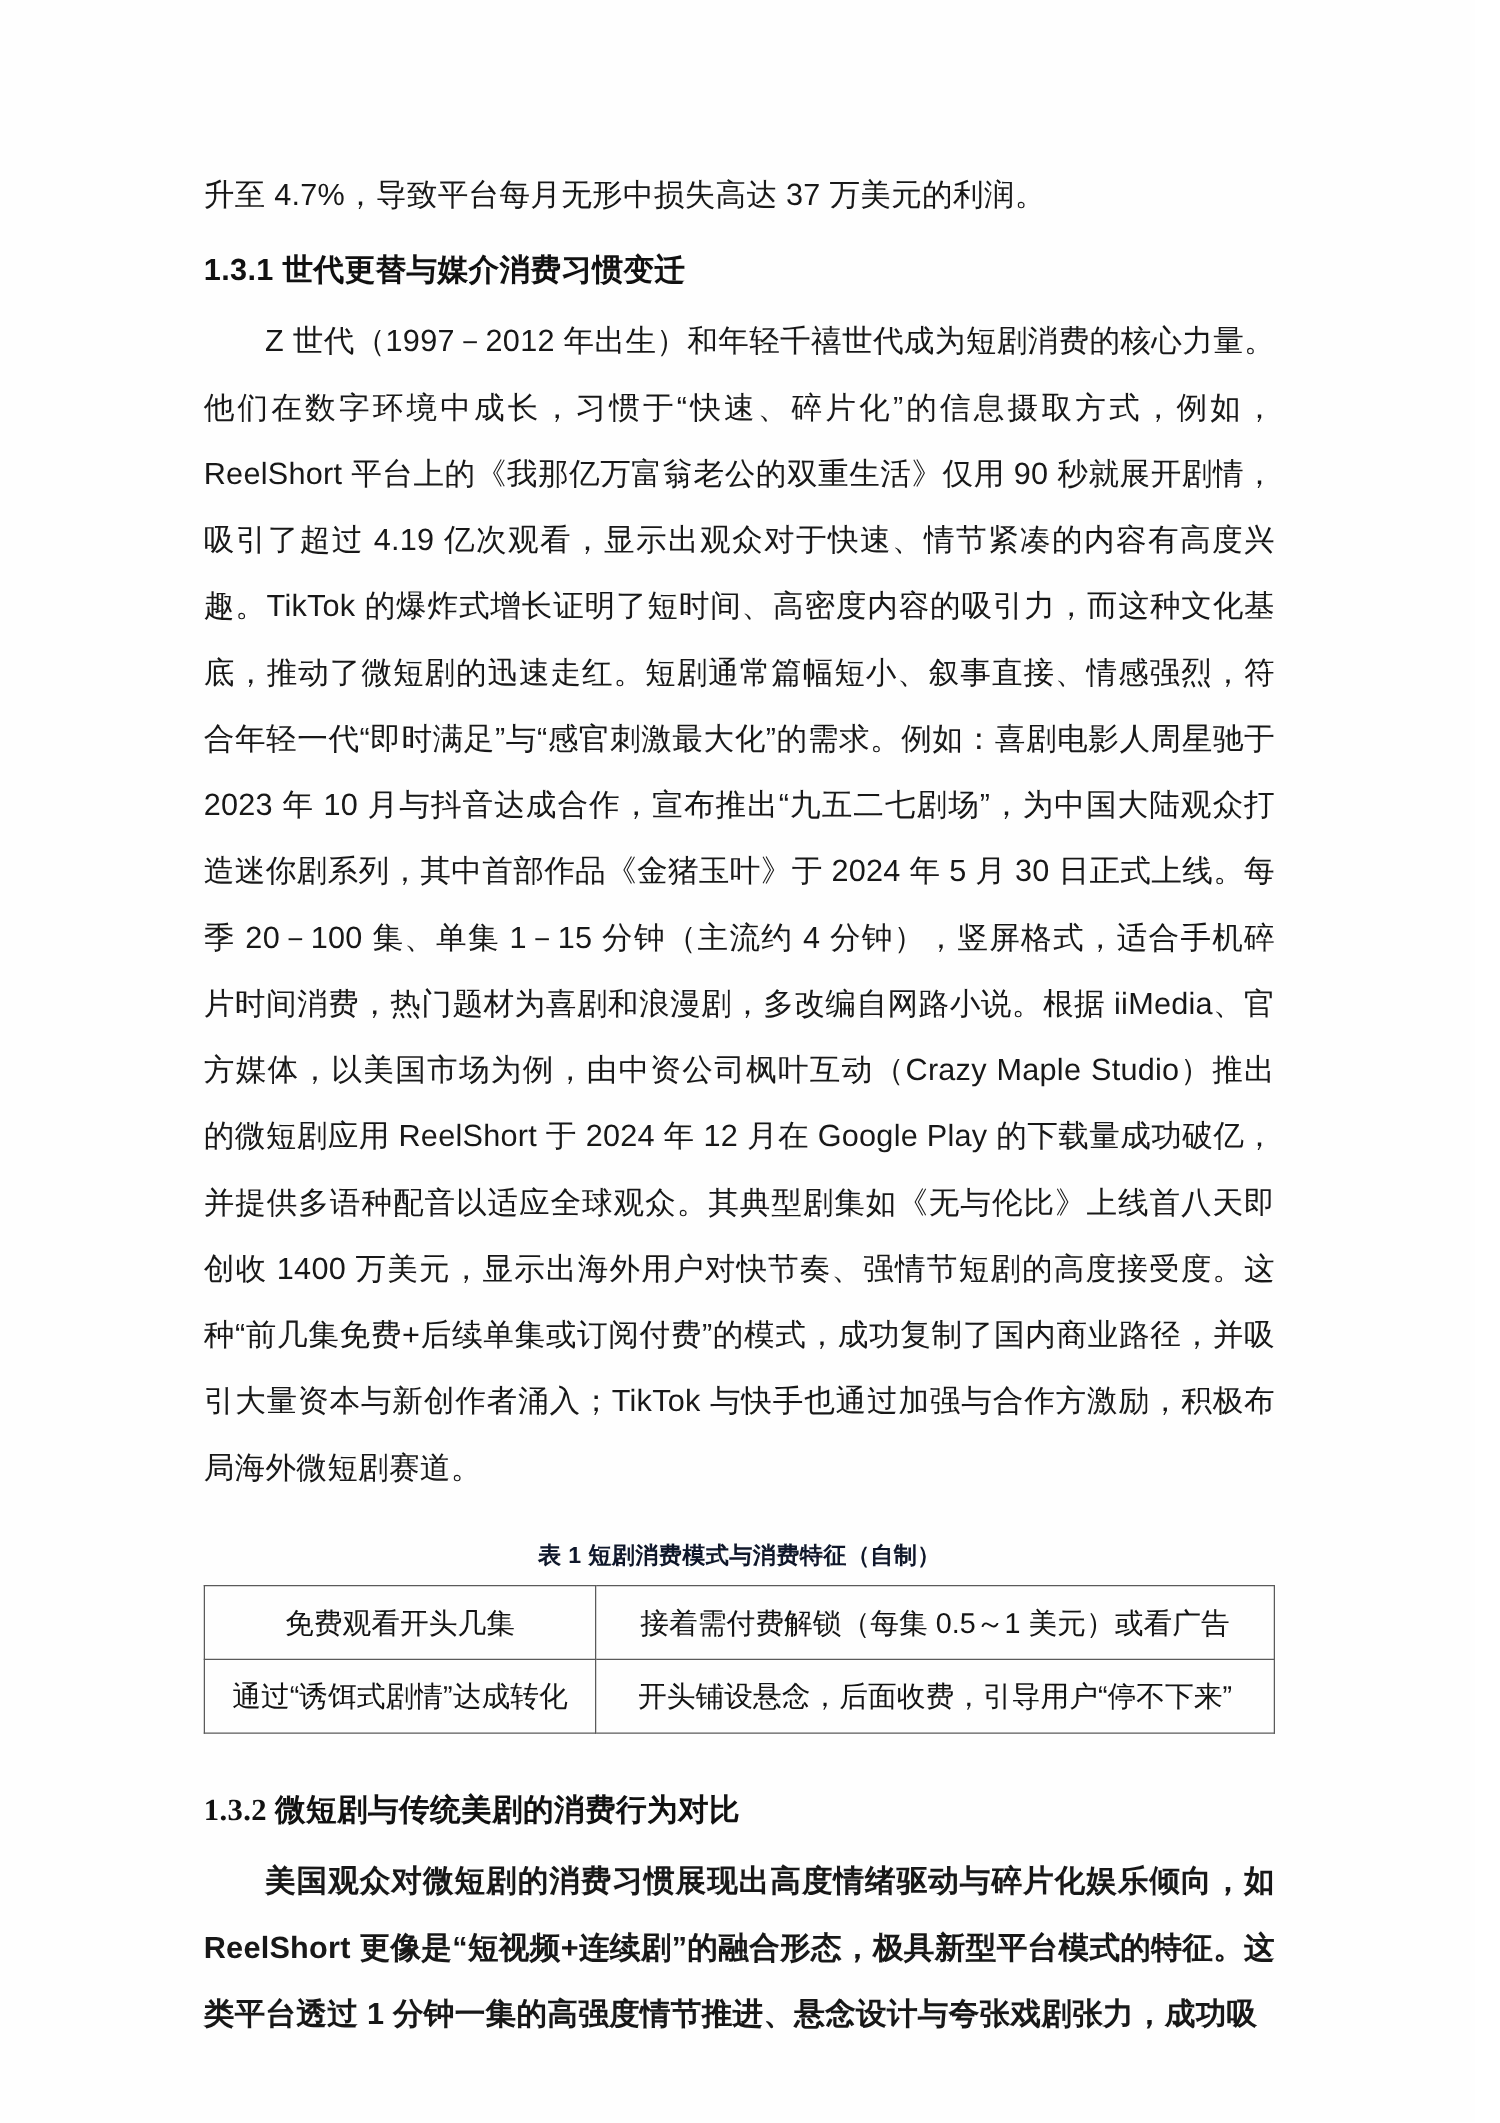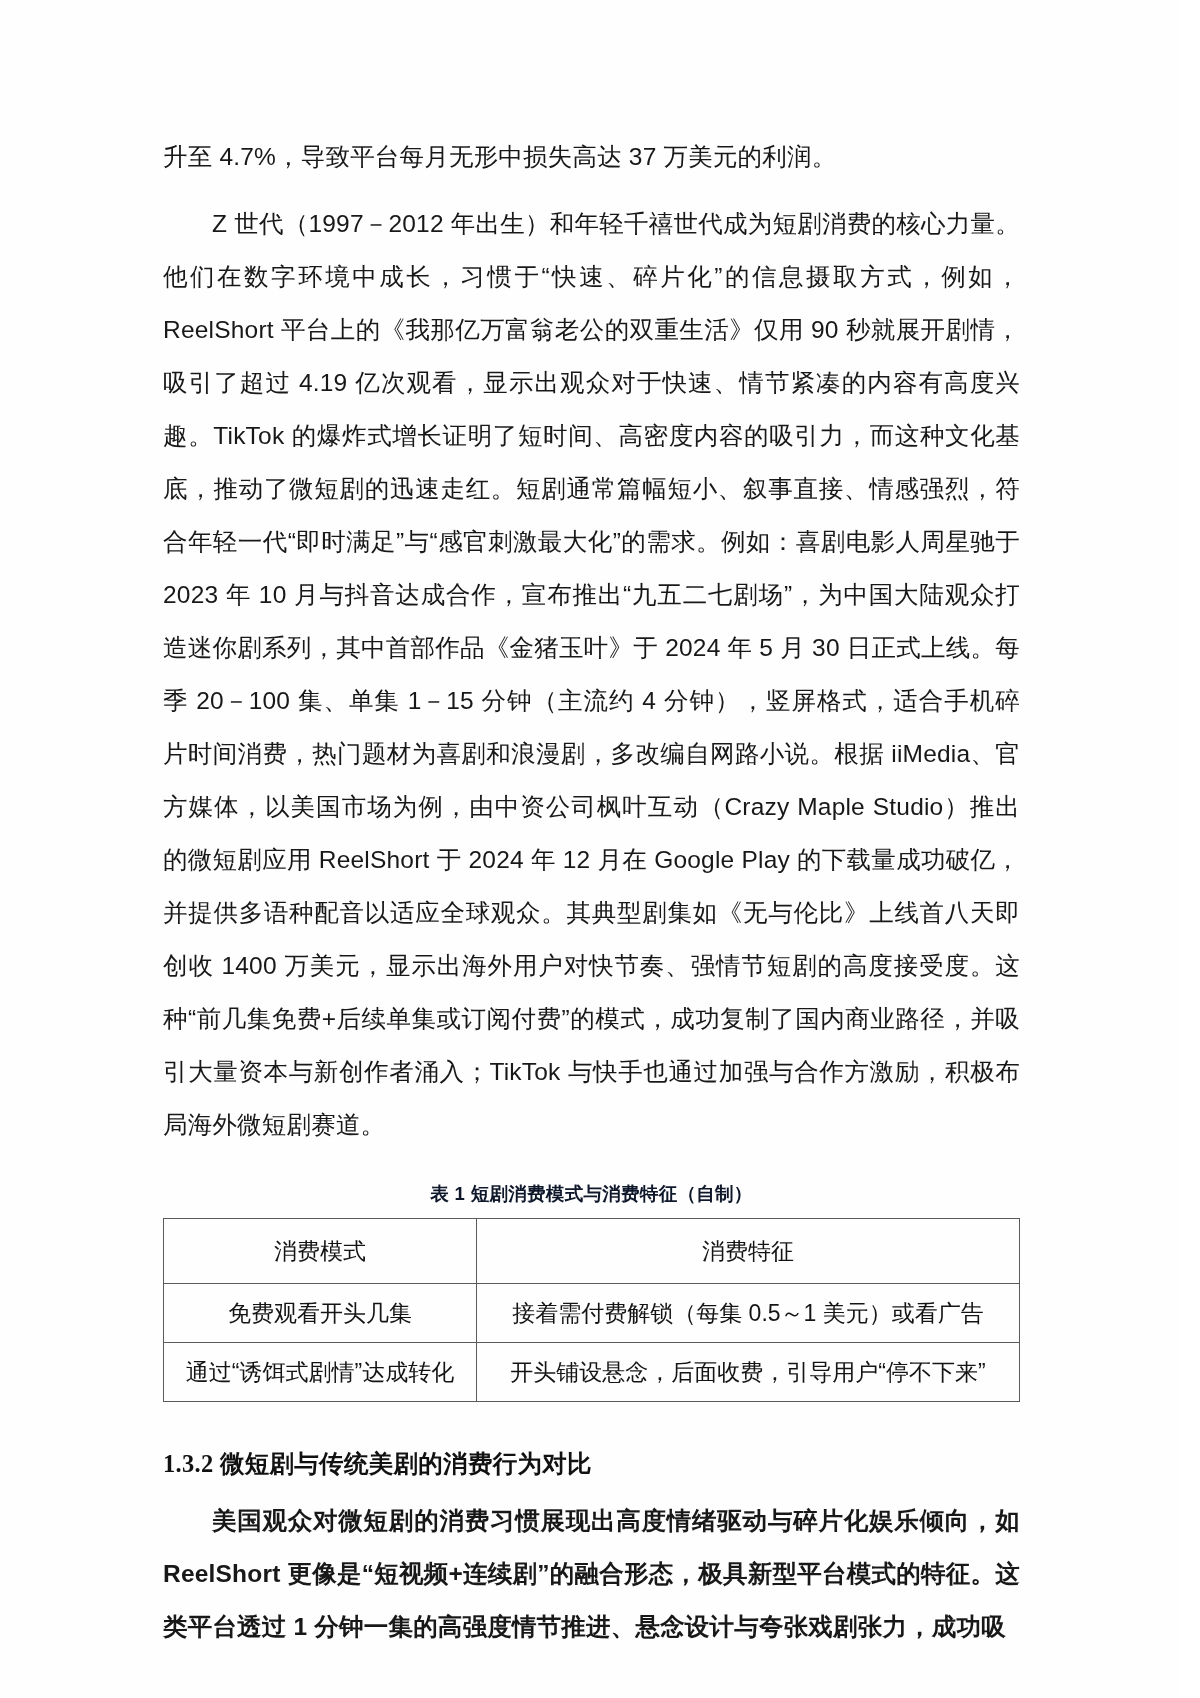--- a/index.html
+++ b/index.html
@@ -96,31 +96,28 @@
   }
 </style>
 </head>
 <body>
 
 <div class="page">
 
   <p class="para top-line">升至 4.7%，导致平台每月无形中损失高达 37 万美元的利润。</p>
 
 
+  <h3 class="h3">1.3.1 世代更替与媒介消费习惯变迁</h3>
 
   <p class="para indent body-block">Z 世代（1997－2012 年出生）和年轻千禧世代成为短剧消费的核心力量。他们在数字环境中成长，习惯于“快速、碎片化”的信息摄取方式，例如，ReelShort 平台上的《我那亿万富翁老公的双重生活》仅用 90 秒就展开剧情，吸引了超过 4.19 亿次观看，显示出观众对于快速、情节紧凑的内容有高度兴趣。TikTok 的爆炸式增长证明了短时间、高密度内容的吸引力，而这种文化基底，推动了微短剧的迅速走红。短剧通常篇幅短小、叙事直接、情感强烈，符合年轻一代“即时满足”与“感官刺激最大化”的需求。例如：喜剧电影人周星驰于 2023 年 10 月与抖音达成合作，宣布推出“九五二七剧场”，为中国大陆观众打造迷你剧系列，其中首部作品《金猪玉叶》于 2024 年 5 月 30 日正式上线。每季 20－100 集、单集 1－15 分钟（主流约 4 分钟），竖屏格式，适合手机碎片时间消费，热门题材为喜剧和浪漫剧，多改编自网路小说。根据 iiMedia、官方媒体，以美国市场为例，由中资公司枫叶互动（Crazy Maple Studio）推出的微短剧应用 ReelShort 于 2024 年 12 月在 Google Play 的下载量成功破亿，并提供多语种配音以适应全球观众。其典型剧集如《无与伦比》上线首八天即创收 1400 万美元，显示出海外用户对快节奏、强情节短剧的高度接受度。这种“前几集免费+后续单集或订阅付费”的模式，成功复制了国内商业路径，并吸引大量资本与新创作者涌入；TikTok 与快手也通过加强与合作方激励，积极布局海外微短剧赛道。</p>
 
   <div class="table-caption">表 1  短剧消费模式与消费特征（自制）</div>
 
   <table class="data-table">
     <tbody>
-      <tr class="header-row">
-        <td class="col-mode">消费模式</td>
-        <td>消费特征</td>
-      </tr>
       <tr>
         <td class="col-mode">免费观看开头几集</td>
         <td>接着需付费解锁（每集 0.5～1 美元）或看广告</td>
       </tr>
       <tr>
         <td class="col-mode">通过“诱饵式剧情”达成转化</td>
         <td>开头铺设悬念，后面收费，引导用户“停不下来”</td>
       </tr>
     </tbody>
   </table>

